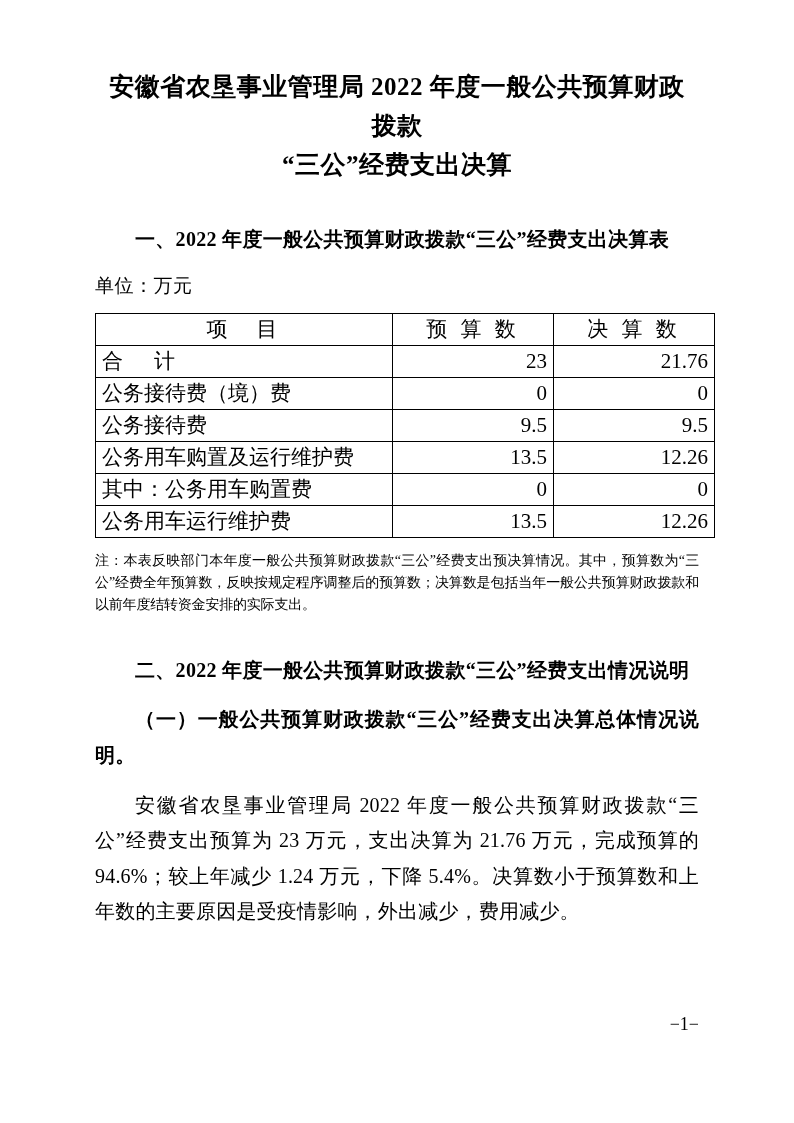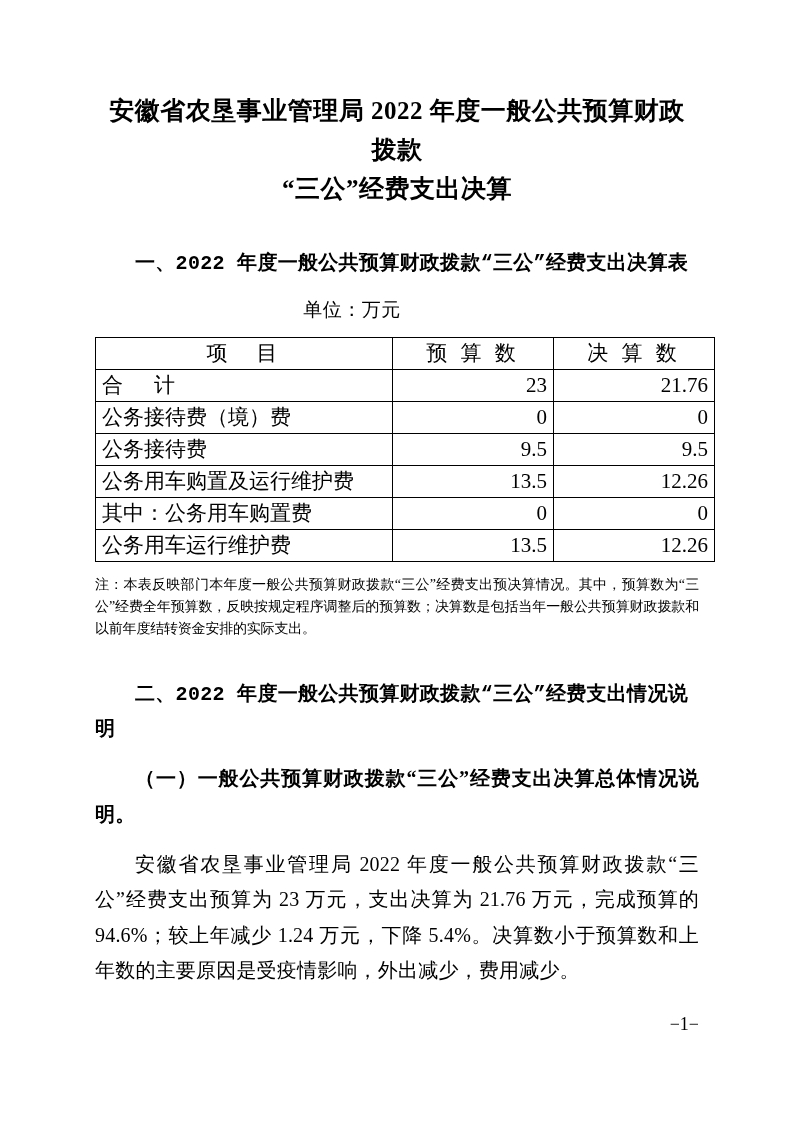--- a/index.html
+++ b/index.html
@@ -12,43 +12,42 @@
     height: 1123px;
     font-family: "Liberation Serif", "DejaVu Serif", serif;
     color: #000000;
     position: relative;
     overflow: hidden;
   }
   .page {
     box-sizing: border-box;
     width: 794px;
     height: 1123px;
-    padding: 92px 95px 40px 95px;
+    padding: 68px 95px 40px 95px;
     position: relative;
   }
   .doc-title {
     text-align: center;
     font-size: 25px;
     font-weight: bold;
     line-height: 1.55;
     letter-spacing: 0.5px;
     margin: 0 0 0 0;
     padding: 0 8px;
   }
   .section-heading {
     font-size: 20px;
     font-weight: bold;
     line-height: 1.75;
     margin-top: 38px;
     text-indent: 40px;
     letter-spacing: 0.3px;
-    font-family: Liberation Mono, monospace;
   }
   .unit-line {
-    text-align: center;
+    text-align: left;
     font-size: 19px;
     margin-top: 16px;
     padding-right: 90px;
     letter-spacing: 0.5px;
   }
   table.budget {
     border-collapse: collapse;
     width: 580px;
     margin: 14px auto 0 auto;
     table-layout: fixed;

